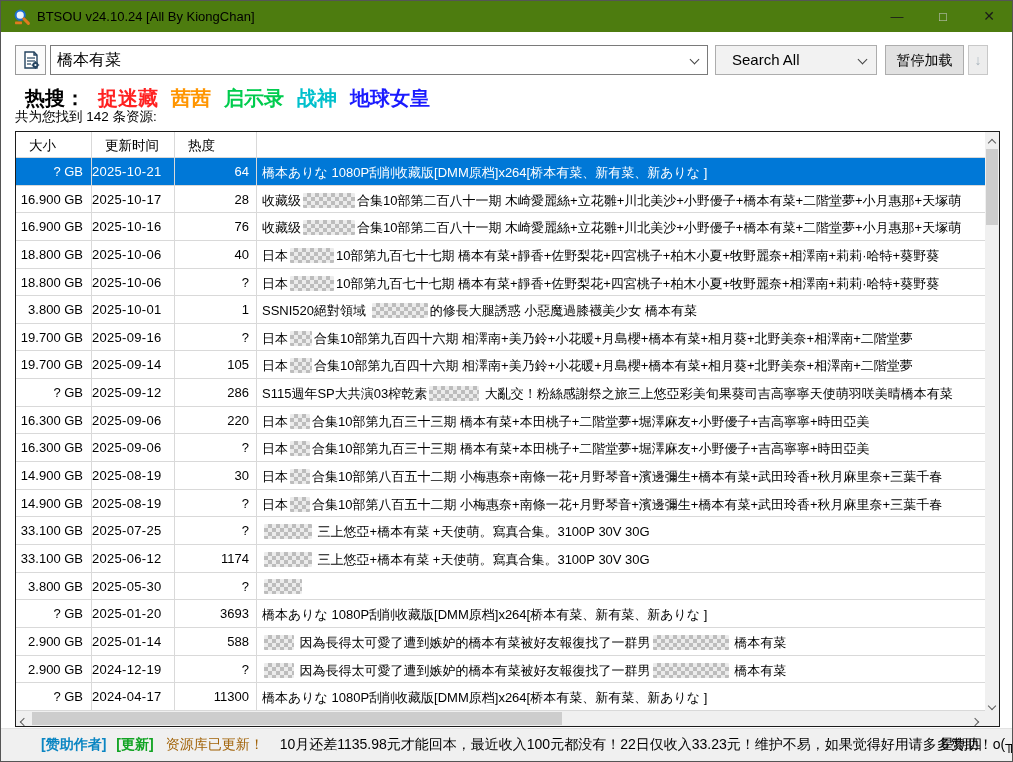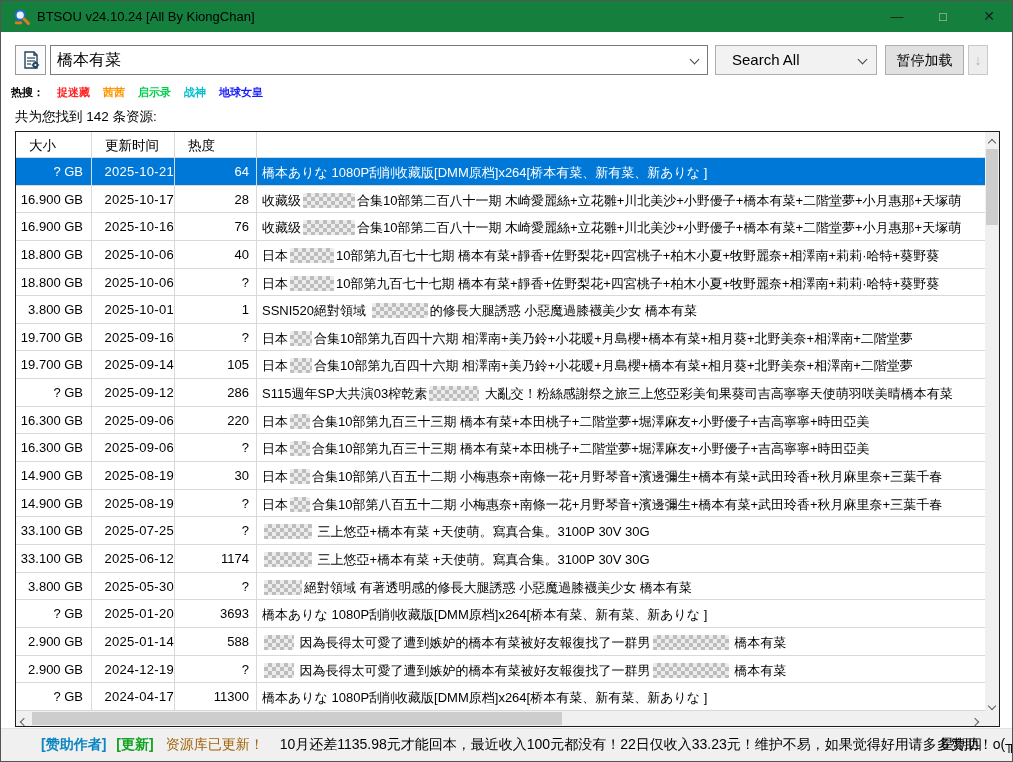--- a/index.html
+++ b/index.html
@@ -2,21 +2,21 @@
 <html><head>
 <meta charset="utf-8">
 <style>
   * { margin:0; padding:0; box-sizing:border-box; }
   html,body { background:#888; }
   body { font-family:"Liberation Sans","DejaVu Sans",sans-serif; }
   .window{ position:relative; width:1013px; height:762px; background:#fff;
            border:1px solid #555; overflow:hidden; }
 
   
-  .titlebar{ position:absolute; left:0; top:0; width:100%; height:31px; background:#15803d; }
+  .titlebar{ position:absolute; left:0; top:0; width:100%; height:31px; background:#4d7c0f; }
   .app-icon{ position:absolute; left:12px; top:7px; width:18px; height:18px; }
   .title-text{ position:absolute; left:36px; top:8px; font-size:13px; color:#000; }
   .winbtn{ position:absolute; top:0; width:46px; height:31px; text-align:center;
            line-height:31px; font-size:13px; color:#1a1a1a; cursor:default; }
   .winbtn.min{ right:92px; } .winbtn.max{ right:46px; color:#c9c9c9; } .winbtn.close{ right:0; font-size:14px; }
 
   
   .icon-btn{ position:absolute; left:14px; top:44px; width:31px; height:30px;
              border:1px solid #9a9a9a; background:#fbfbfb; display:flex;
              align-items:center; justify-content:center; }
@@ -32,40 +32,40 @@
   .combo .val{ position:absolute; left:16px; top:5px; font-size:15px; color:#000; }
   .combo .chev{ position:absolute; right:10px; top:10px; }
   .push-btn{ position:absolute; left:884px; top:44px; width:79px; height:30px;
              border:1px solid #adadad; background:#e1e1e1; font-size:14px; color:#000;
              text-align:center; line-height:28px; }
   .dl-btn{ position:absolute; left:967px; top:44px; width:20px; height:30px;
            border:1px solid #c8c8c8; background:#ededed; color:#a9b4bd;
            text-align:center; line-height:28px; font-size:14px; }
 
   
-  .hotrow{ position:absolute; left:10px; top:84px; font-size:11px; color:#000; }
+  .hotrow{ position:absolute; left:24px; top:84px; font-size:20px; color:#000; }
   .hotrow b{ font-weight:700; }
   .hotrow span.item{ margin-left:13px; font-weight:700; cursor:pointer; }
   .countrow{ position:absolute; left:14px; top:107px; font-size:13.5px; color:#000; }
 
   
   .table{ position:absolute; left:14px; top:130px; width:985px; height:596px;
           border:1px solid #1c1c1c; background:#fff; overflow:hidden; }
   .thead{ display:flex; height:26px; border-bottom:1px solid #d9d9d9; background:#fff; }
   .th{ font-size:13.5px; color:#000; padding:5px 0 0 13px; border-right:1px solid #d9d9d9; position:relative; }
   .c1{ width:76px; } .c2{ width:83px; } .c3{ width:82px; } .c4{ flex:1; border-right:none; }
   .sort{ display:inline-block; width:0; height:0; margin-left:9px; vertical-align:2px;
          border-left:4px solid transparent; border-right:4px solid transparent;
          border-top:5px solid #8f8f8f; }
   .rows{ position:absolute; left:0; top:26px; right:14px; bottom:15px; }
   .row{ display:flex; height:27.65px; border-bottom:1px solid #d9d9d9; background:#fff;
         font-size:13px; color:#000; }
   .row .cell{ border-right:1px solid #d9d9d9; padding-top:6px; white-space:nowrap; overflow:hidden; }
   .row .size{ width:76px; text-align:right; padding-right:8px; }
-  .row .date{ width:83px; text-align:right; letter-spacing:.3px; }
+  .row .date{ width:83px; text-align:left; letter-spacing:.3px; }
   .row .heat{ width:82px; text-align:right; padding-right:7px; }
   .row .title{ flex:1; border-right:none; padding-left:5px; }
   .row.selected{ background:#0078d7; color:#fff; }
   .blur{ display:inline-block; height:15px; vertical-align:-3px; margin:0 2px;
          border-radius:1px; filter:blur(.6px);
          background-image:
           linear-gradient(45deg,#bdbdbd 25%,transparent 25%,transparent 75%,#bdbdbd 75%),
           linear-gradient(45deg,#bdbdbd 25%,#ececec 25%,#ececec 75%,#bdbdbd 75%);
          background-size:8px 8px; background-position:0 0,4px 4px; }
 
@@ -244,21 +244,21 @@
         <div class="row">
           <div class="cell size">33.100 GB</div>
           <div class="cell date">2025-06-12</div>
           <div class="cell heat">1174</div>
           <div class="cell title"><span class="blur" style="width: 48px;"></span><span> 三上悠亞+橋本有菜 +天使萌。寫真合集。3100P 30V 30G</span></div>
         </div>
         <div class="row">
           <div class="cell size">3.800 GB</div>
           <div class="cell date">2025-05-30</div>
           <div class="cell heat">?</div>
-          <div class="cell title"><span class="blur" style="width: 38px;"></span><span>絕對領域 有著透明感的修長大腿誘惑 小惡魔過膝襪美少女 橋本有菜</span></div>
+          <div class="cell title"><span class="blur" style="width: 38px;"></span></div>
         </div>
         <div class="row">
           <div class="cell size">? GB</div>
           <div class="cell date">2025-01-20</div>
           <div class="cell heat">3693</div>
           <div class="cell title"><span>橋本ありな 1080P刮削收藏版[DMM原档]x264[桥本有菜、新有菜、新ありな ]</span></div>
         </div>
         <div class="row">
           <div class="cell size">2.900 GB</div>
           <div class="cell date">2025-01-14</div>

